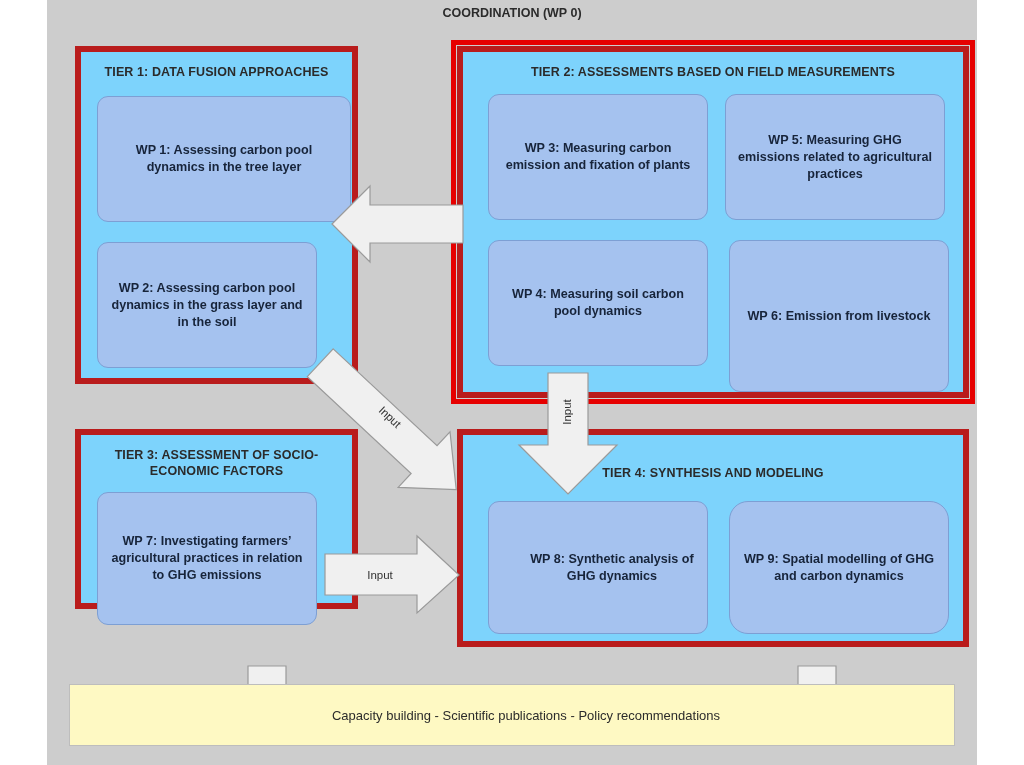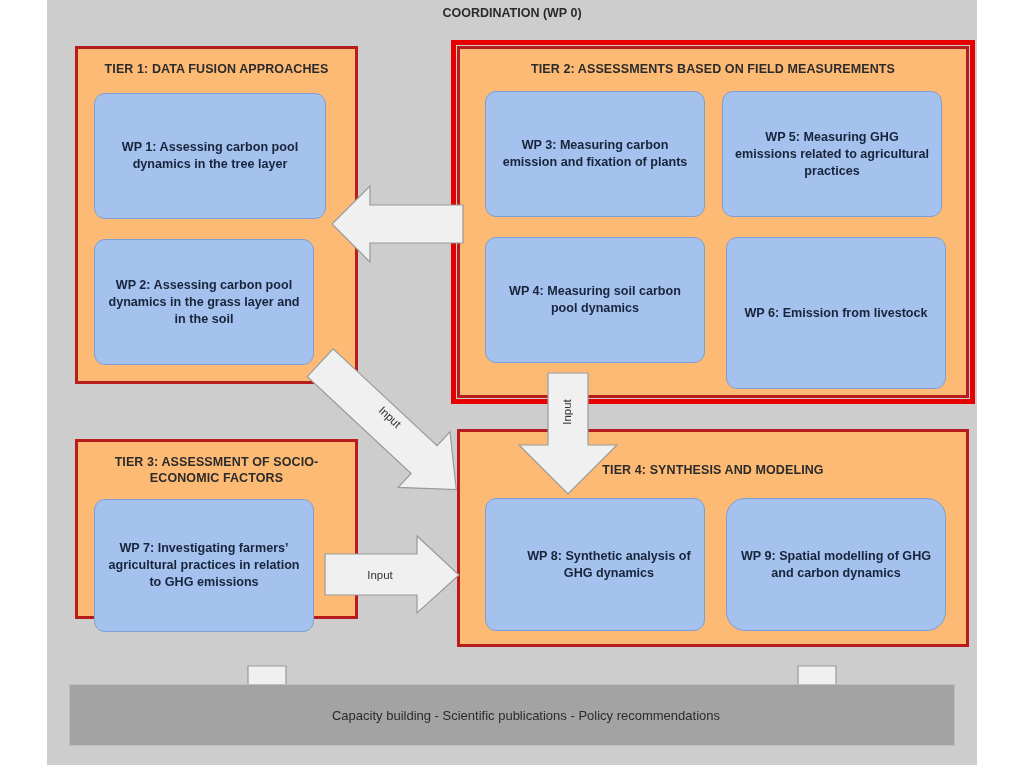--- a/index.html
+++ b/index.html
@@ -19,22 +19,22 @@
     left: 47px;
     top: 0px;
     width: 930px;
     height: 765px;
     background: #cdcdcd;
   }
 
   
   .tier {
     position: absolute;
-    background: #fdba74;
-    border: 3px solid #b91c1c;
+    background: #7dd3fc;
+    border: 6px solid #b91c1c;
     box-sizing: border-box;
   }
   .tier-title {
     position: absolute;
     left: 0;
     right: 0;
     text-align: center;
     font-size: 12.5px;
     font-weight: 700;
     letter-spacing: 0.1px;
@@ -100,21 +100,21 @@
     white-space: nowrap;
   }
 
   
   #bottom-bar {
     position: absolute;
     left: 22px;
     top: 684px;
     width: 886px;
     height: 62px;
-    background: #a3a3a3;
+    background: #fef9c3;
     border: 1px solid #bdbdbd;
     box-sizing: border-box;
     display: flex;
     align-items: center;
     justify-content: center;
     padding-left: 28px;
   }
   #bottom-bar-text {
     font-size: 13px;
     color: #2b2b2b;
@@ -123,34 +123,34 @@
 </style>
 </head>
 <body>
 
 <div id="canvas">
 
   <div id="coordination">COORDINATION (WP 0)</div>
 
   <div class="tier" style="left:28px; top:46px; width:283px; height:338px;">
     <div class="tier-title" style="top:12px;">TIER 1: DATA FUSION APPROACHES</div>
-    <div class="wp" style="left:16px; top:44px; width:232px; height:126px;">WP 1: Assessing carbon pool dynamics in the tree layer</div>
+    <div class="wp" style="left:16px; top:44px; width:254px; height:126px;">WP 1: Assessing carbon pool dynamics in the tree layer</div>
     <div class="wp" style="left:16px; top:190px; width:220px; height:126px;">WP 2: Assessing carbon pool dynamics in the grass layer and in the soil</div>
   </div>
 
   <div class="tier" style="left:410px; top:46px; width:512px; height:352px;">
     <div class="tier-title" style="top:12px;">TIER 2: ASSESSMENTS BASED ON FIELD MEASUREMENTS</div>
     <div class="wp" style="left:25px; top:42px; width:220px; height:126px;">WP 3: Measuring carbon emission and fixation of plants</div>
     <div class="wp" style="left:262px; top:42px; width:220px; height:126px;">WP 5: Measuring GHG emissions related to agricultural practices</div>
     <div class="wp" style="left:25px; top:188px; width:220px; height:126px;">WP 4: Measuring soil carbon pool dynamics</div>
     <div class="wp" style="left:266px; top:188px; width:220px; height:152px;">WP 6:  Emission from livestock</div>
   </div>
   <div id="tier2-highlight"></div>
 
-  <div class="tier" style="left:28px; top:429px; width:283px; height:180px;margin-top:10px;">
+  <div class="tier" style="left:28px; top:429px; width:283px; height:180px;">
     <div class="tier-title" style="top:12px; padding:0 26px;">TIER 3: ASSESSMENT OF SOCIO-ECONOMIC FACTORS</div>
     <div class="wp" style="left:16px; top:57px; width:220px; height:133px;">WP 7: Investigating farmers’ agricultural practices in relation to GHG emissions</div>
   </div>
 
   <div class="tier" style="left:410px; top:429px; width:512px; height:218px;">
     <div class="tier-title" style="top:30px;">TIER 4: SYNTHESIS AND MODELING</div>
     <div class="wp" style="left:25px; top:66px; width:220px; height:133px;padding-left:40px;">WP 8: Synthetic analysis of GHG dynamics</div>
     <div class="wp" style="left:266px; top:66px; width:220px; height:133px;border-radius:19px;">WP 9: Spatial modelling of GHG and carbon dynamics</div>
   </div>
 

